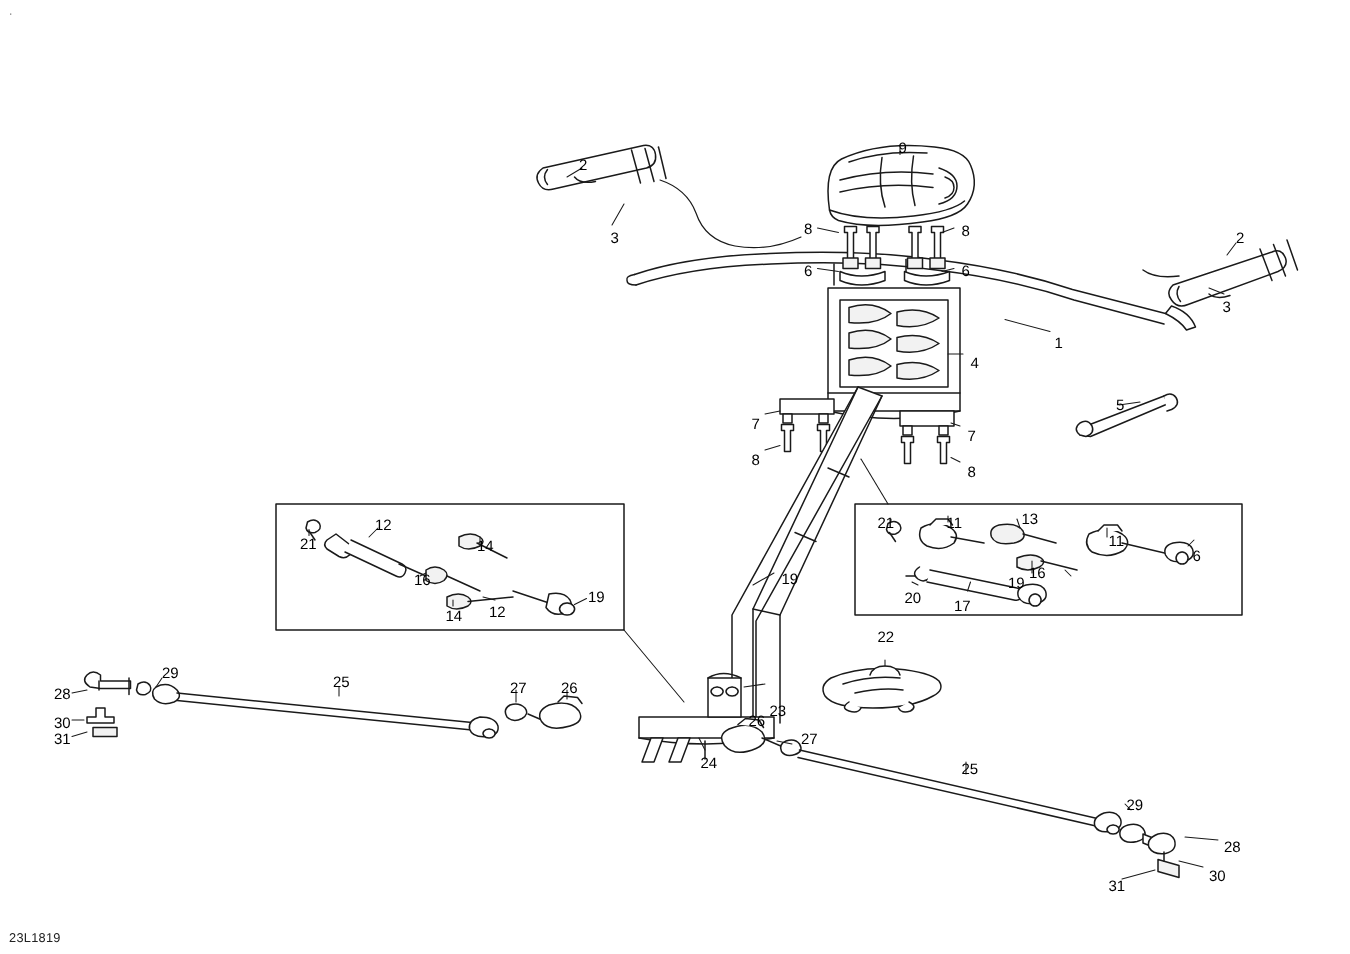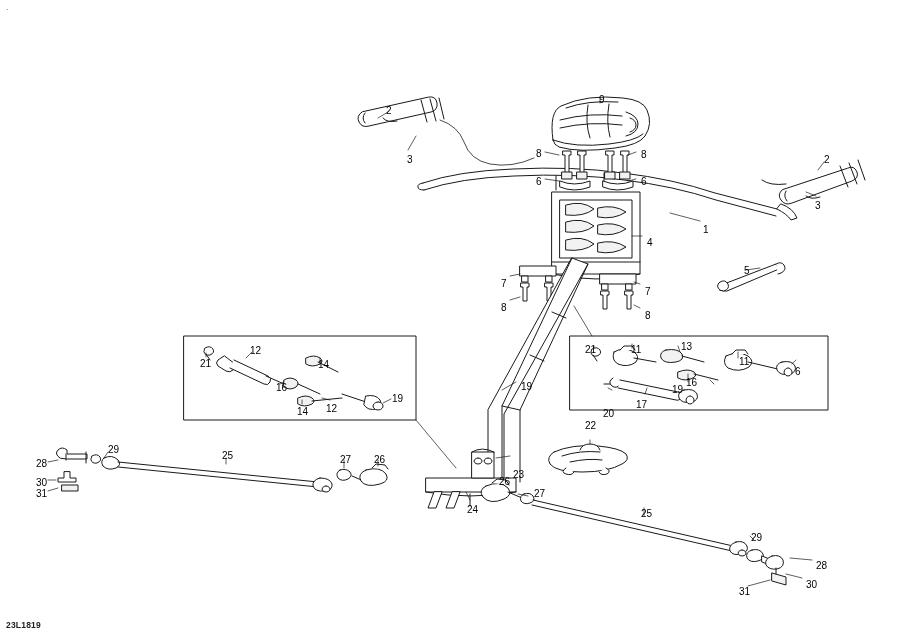--- a/index.html
+++ b/index.html
@@ -9,21 +9,21 @@
     color:#000;position:relative;overflow:hidden;
   }
   #stage{position:absolute;left:0;top:0;width:900px;height:636px;}
   svg#art{position:absolute;left:0;top:0;width:900px;height:636px;}
   .lbl{
     position:absolute;font-size:10px;line-height:10px;
     color:#000;white-space:nowrap;
   }
   .code{
     position:absolute;left:6px;top:620px;
-    font-size:8.5px;color:#222;letter-spacing:.2px;font-weight:bold;
+    font-size:8.5px;color:#222;letter-spacing:.2px;
   }
   .corner{
     position:absolute;left:6px;top:6px;font-size:7px;color:#555;
   }
 </style>
 </head>
 <body>
 
 <div id="stage">
 
@@ -314,21 +314,21 @@
   <span class="lbl" style="left:326px;top:404px">12</span>
   <span class="lbl" style="left:392px;top:394px">19</span>
 
   <span class="lbl" style="left:585px;top:345px">21</span>
   <span class="lbl" style="left:631px;top:345px">11</span>
   <span class="lbl" style="left:681px;top:342px">13</span>
   <span class="lbl" style="left:739px;top:357px">11</span>
   <span class="lbl" style="left:795px;top:367px">6</span>
   <span class="lbl" style="left:686px;top:378px">16</span>
   <span class="lbl" style="left:672px;top:385px">19</span>
-  <span class="lbl" style="left:603px;top:409px">20</span>
+  <span class="lbl" style="left:603px;top:395px">20</span>
   <span class="lbl" style="left:636px;top:400px">17</span>
 
   <span class="lbl" style="left:521px;top:382px">19</span>
   <span class="lbl" style="left:585px;top:421px">22</span>
 
   <span class="lbl" style="left:108px;top:445px">29</span>
   <span class="lbl" style="left:222px;top:451px">25</span>
   <span class="lbl" style="left:36px;top:459px">28</span>
   <span class="lbl" style="left:340px;top:455px">27</span>
   <span class="lbl" style="left:374px;top:455px">26</span>

